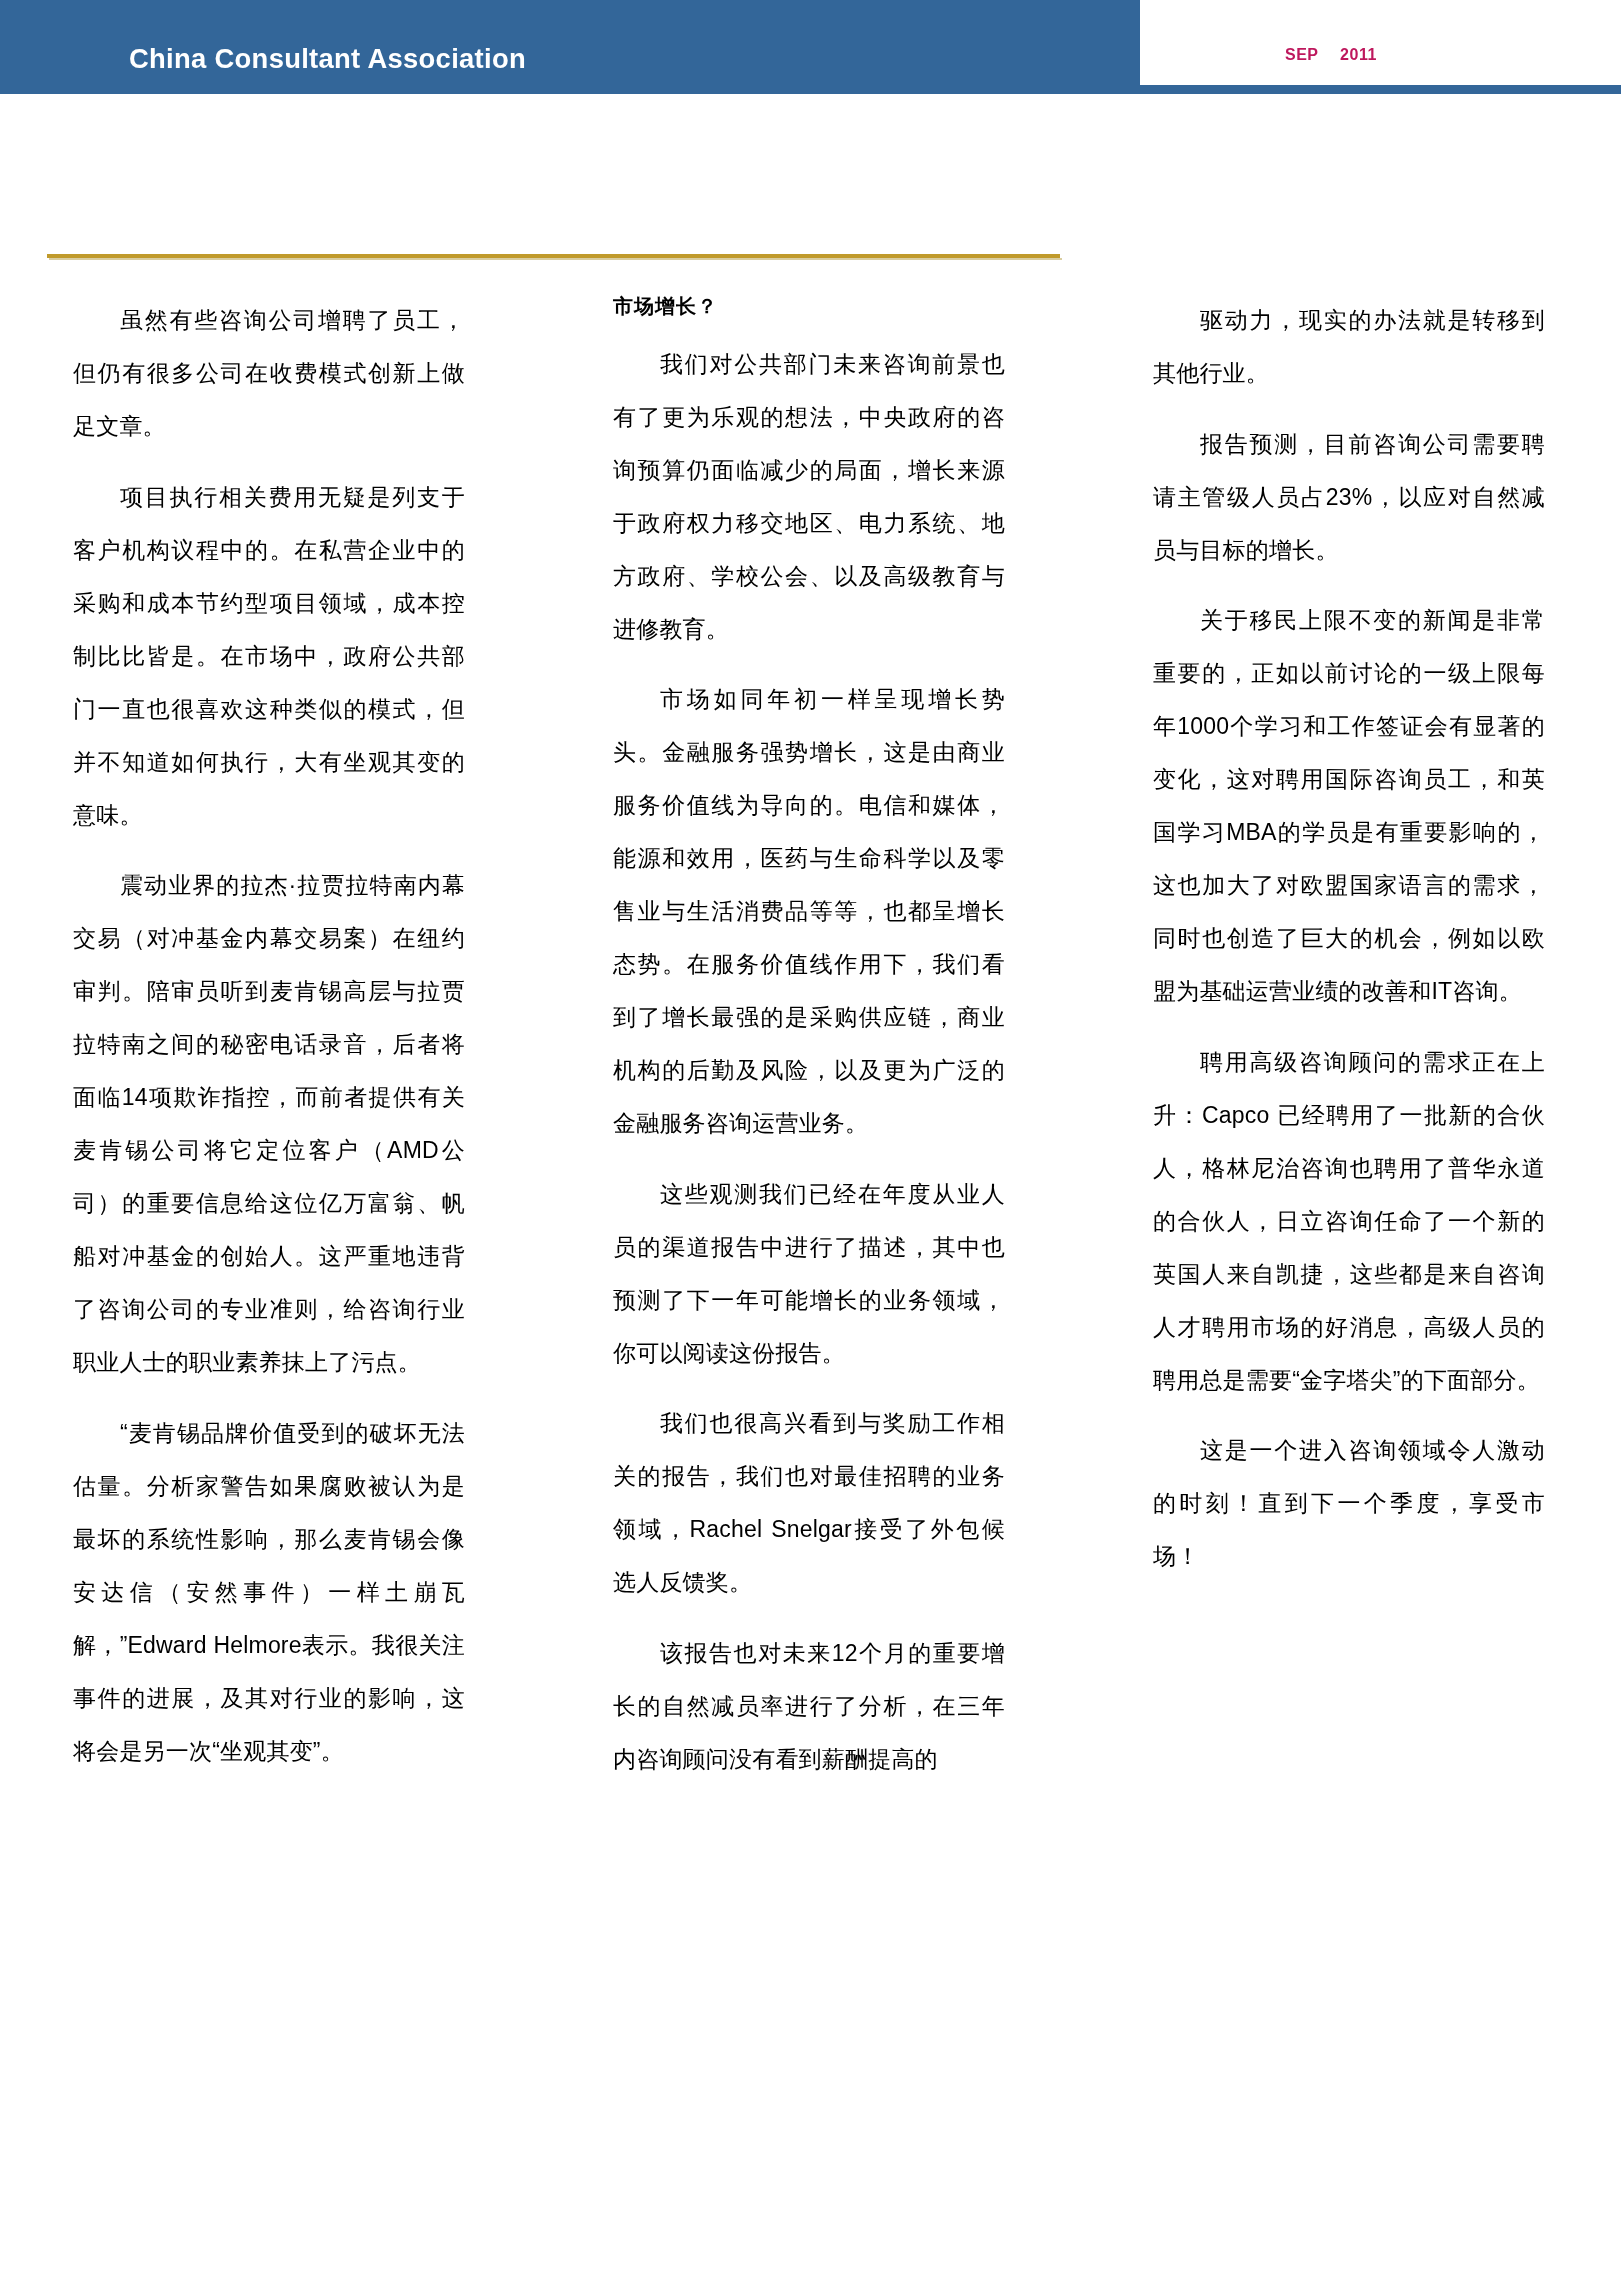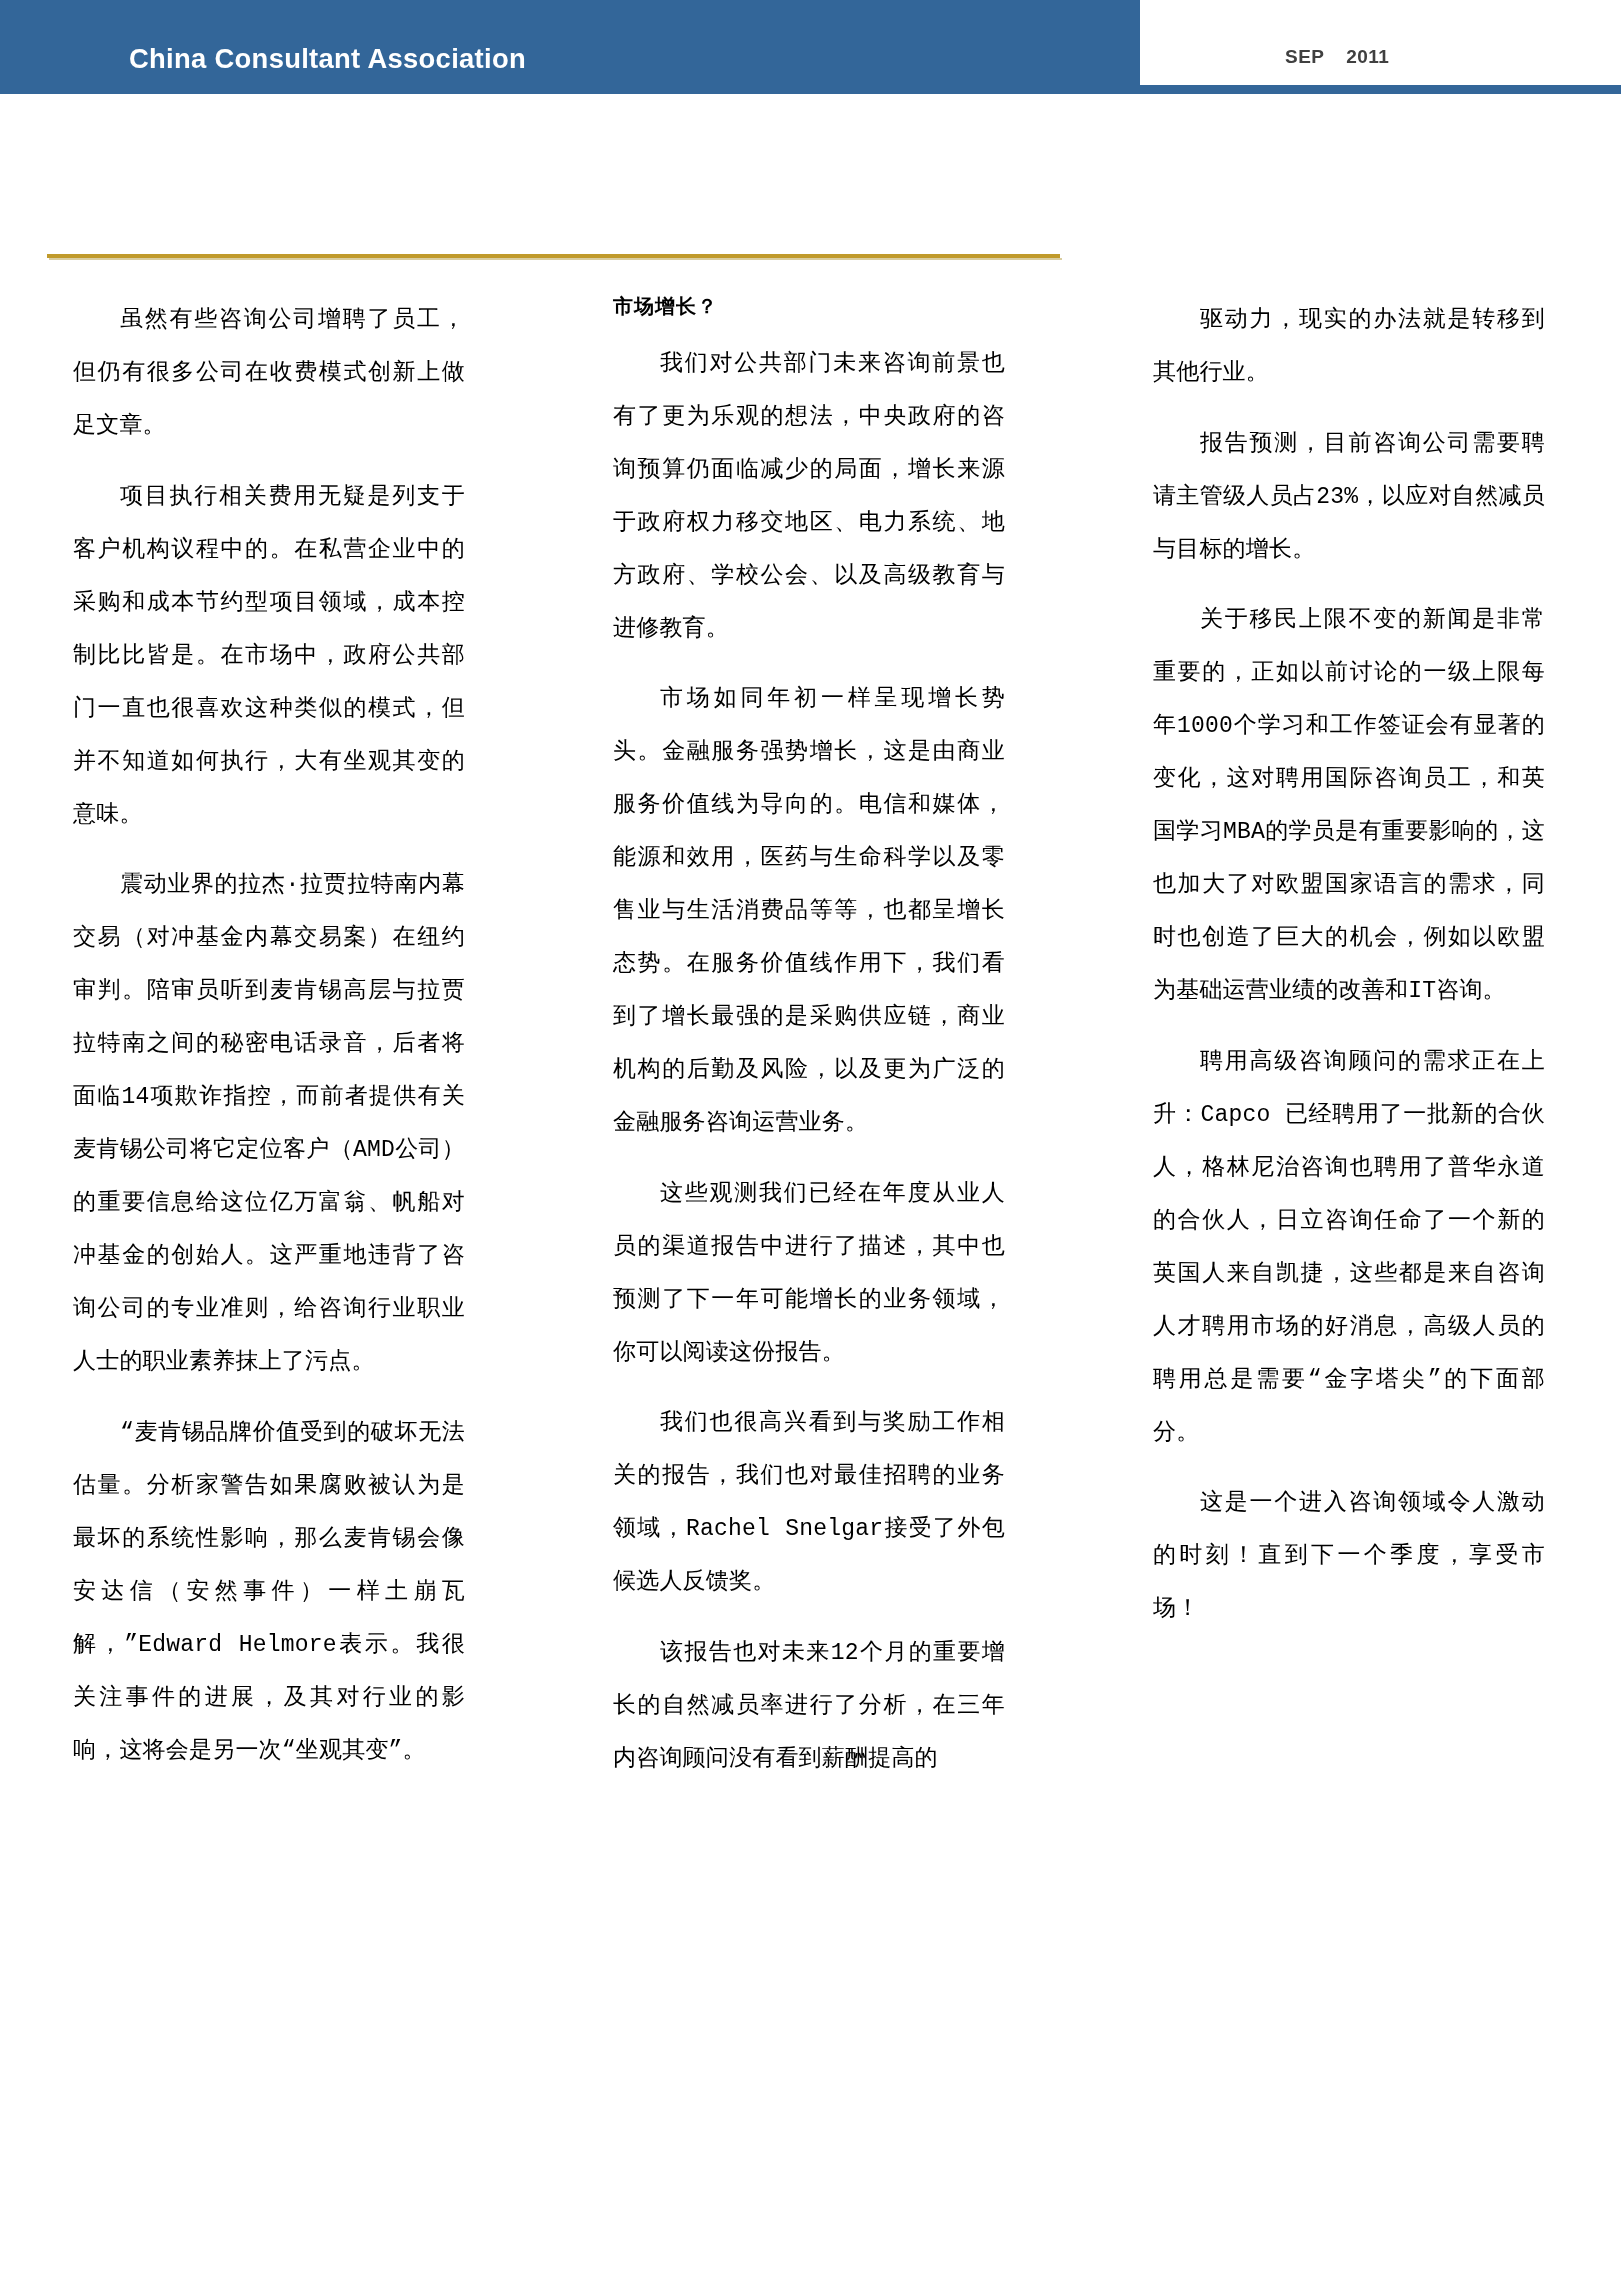--- a/index.html
+++ b/index.html
@@ -51,24 +51,24 @@
     font-family: "Liberation Sans", "DejaVu Sans", sans-serif;
     font-weight: bold;
     font-size: 27.4px;
     letter-spacing: 0.3px;
     line-height: 1;
     white-space: nowrap;
   }
   #masthead-date {
     position: absolute;
     left: 1285px; top: 47px;
-    color: #404040;
+    color: #be185d;
     font-family: "Liberation Sans", "DejaVu Sans", sans-serif;
     font-weight: bold;
-    font-size: 19px;
+    font-size: 16px;
     letter-spacing: 0.5px;
     line-height: 1;
     white-space: nowrap;
   }
   #masthead-date .mm { margin-right: 21.6px; }
 
   
   #gold-rule {
     position: absolute;
     left: 47px; top: 254px;
@@ -104,21 +104,21 @@
   .col-heading {
     font-family: "Liberation Serif", "DejaVu Serif", serif;
     font-weight: bold;
     font-size: 20px;
     color: #000000;
     margin: 0 0 19.6px 0;
     line-height: 1.2;
     letter-spacing: 1px;
   }
   .para {
-    font-family: Liberation Mono, monospace;
+    font-family: Liberation Sans, sans-serif;
     font-size: 23px;
     color: #000000;
     line-height: 53px;
     margin: 0 0 17.6px 0;
     text-indent: 47px;
     text-align: justify;
     text-justify: inter-character;
     letter-spacing: 0.2px;
     word-break: break-all;
   }

